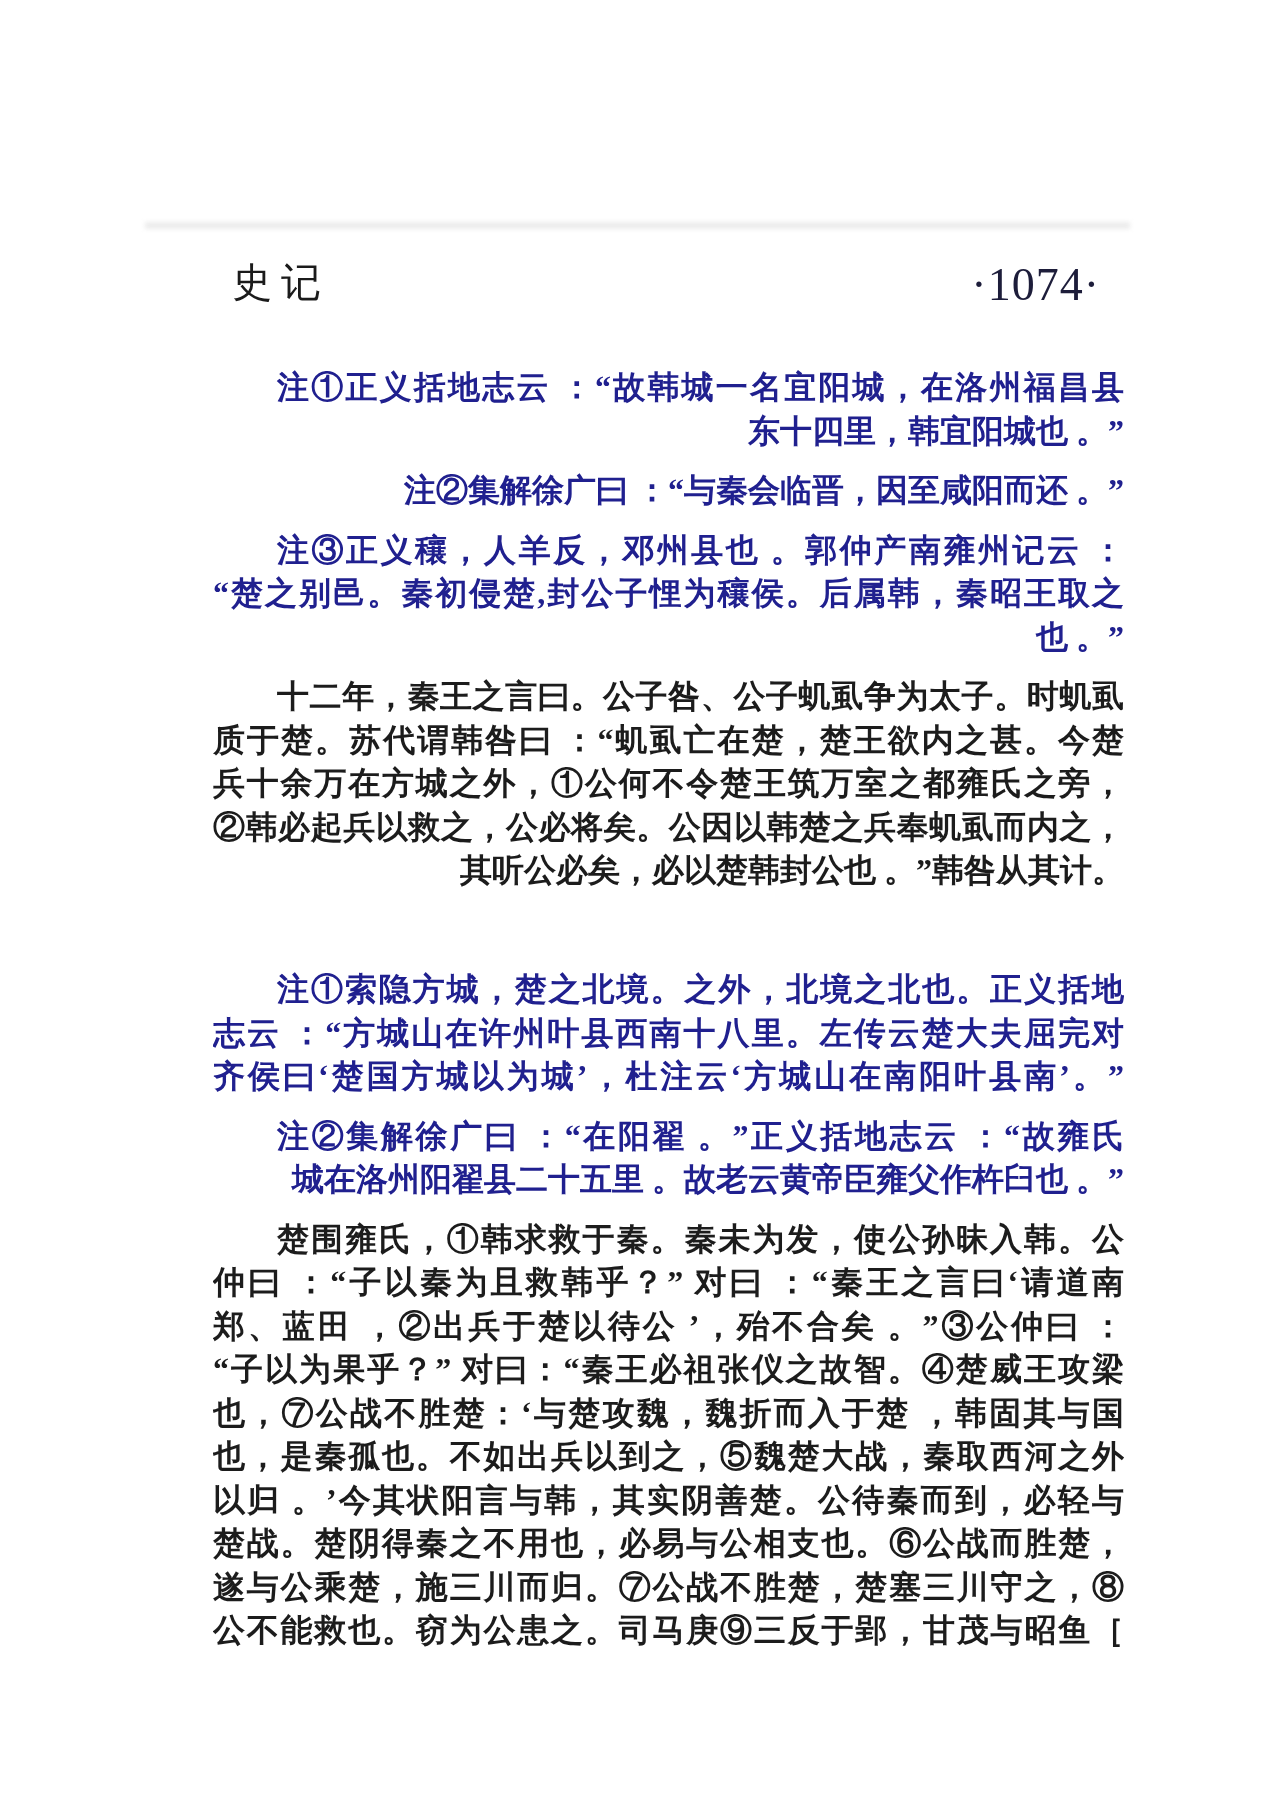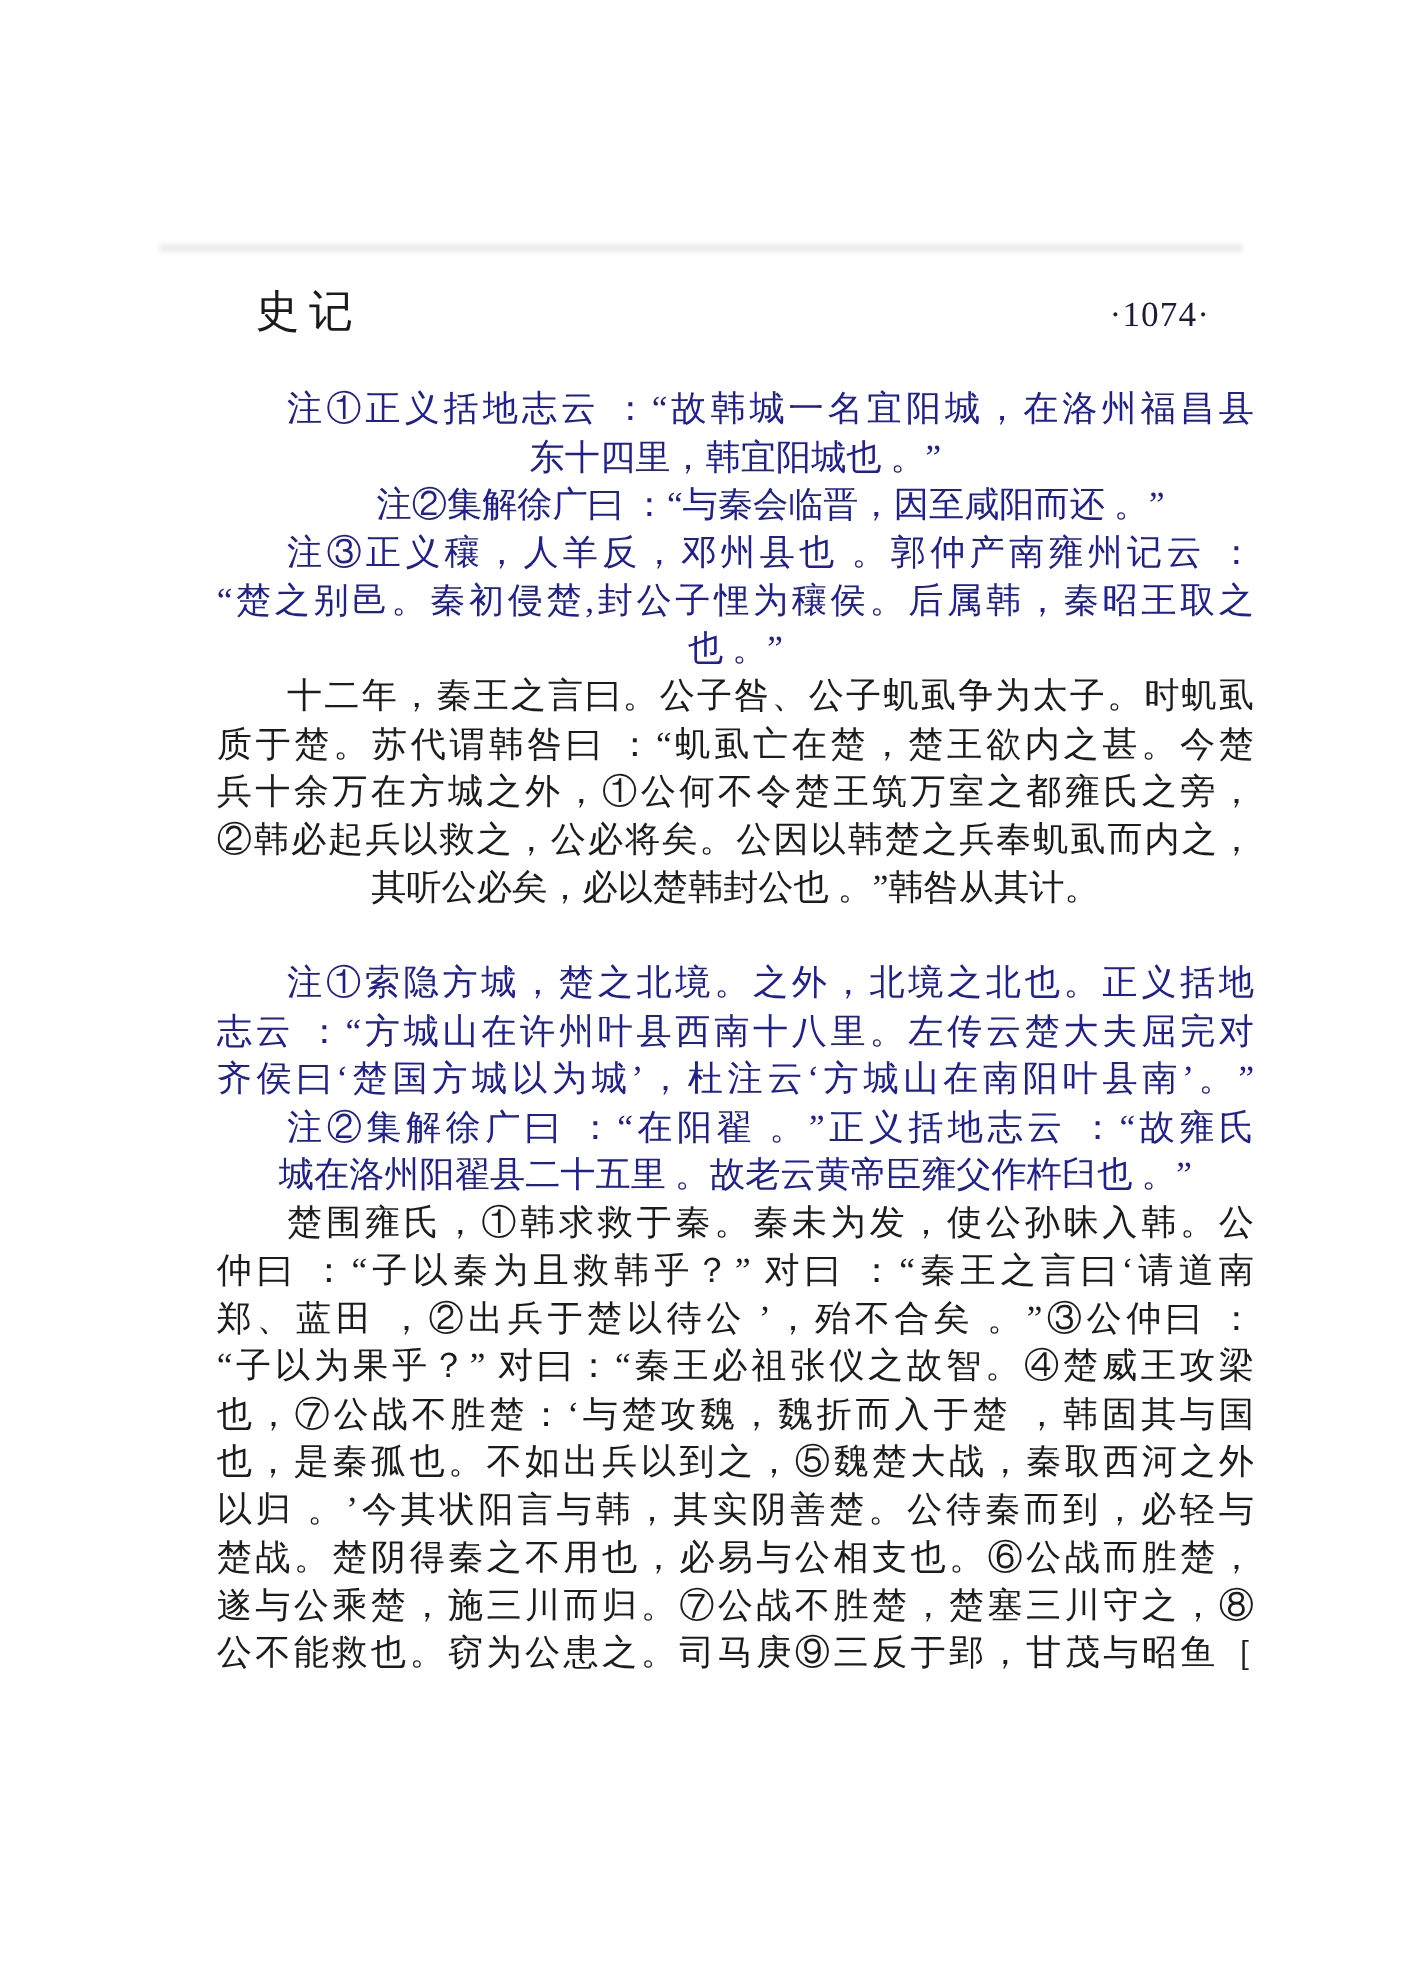--- a/index.html
+++ b/index.html
@@ -13,37 +13,37 @@
   .header{
     position:absolute;left:197px;top:258px;width:903px;height:50px;
   }
   .book-title{
     position:absolute;left:0;top:0;
     font-size:40px;line-height:50px;color:#1b1b1b;
     letter-spacing:9px;font-weight:500;margin-left:35px;
   }
   .page-number{
     position:absolute;right:0;top:4px;
-    font-size:32px;line-height:46px;color:#1d1d3a;letter-spacing:1px;
+    font-size:46px;line-height:46px;color:#1d1d3a;letter-spacing:1px;
   }
   
   .scan-artifact{
     position:absolute;left:145px;top:222px;width:985px;height:7px;
     background:#d9d9d9;opacity:.5;filter:blur(2px);
   }
   
   .text-body{
     position:absolute;left:197px;top:350px;width:943px;
   }
-  .para{margin:0;padding:0;}
+  .para{margin:16px;padding:0;font-weight:bold;}
   .para.annotation .ln{color:#20208f;}
   .para.main .ln{color:#1c1c1c;}
   .ln{
     height:43.5px;line-height:43.5px;font-size:32px;
-    overflow:hidden;text-align:center;
+    overflow:hidden;text-align:right;
   }
   .ln.full{text-align:justify;text-align-last:justify;}
   .ln.indent{padding-left:64px;}
   .gap{height:43.5px;}
 </style>
 </head>
 <body>
 
 <div class="scan-artifact"></div>
 

